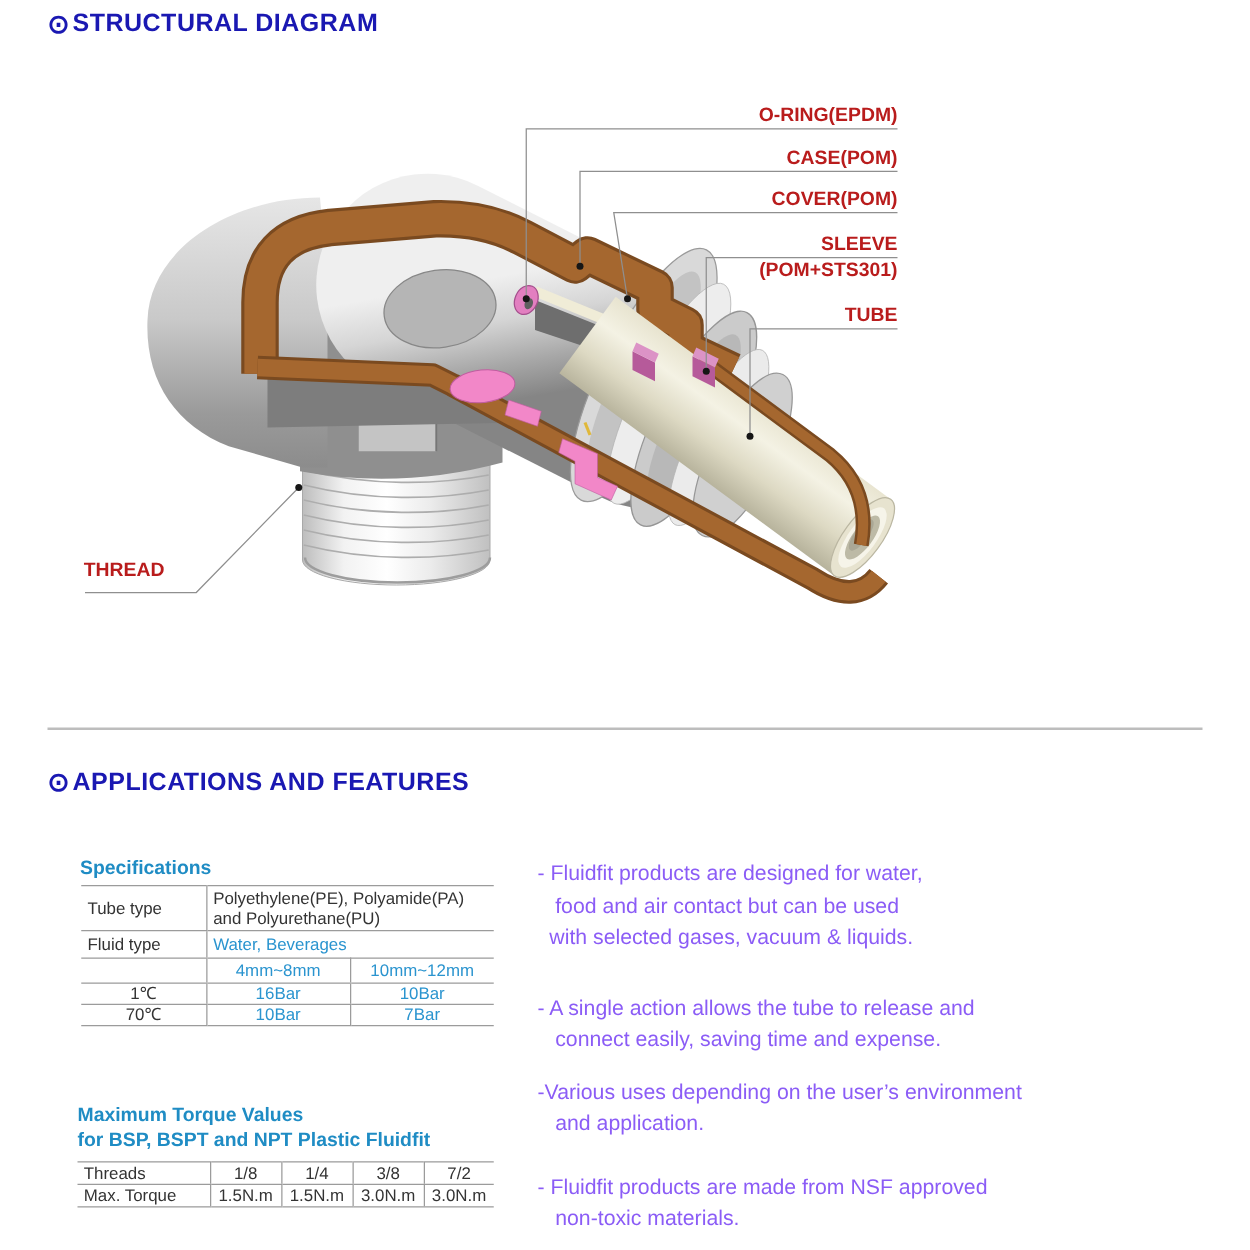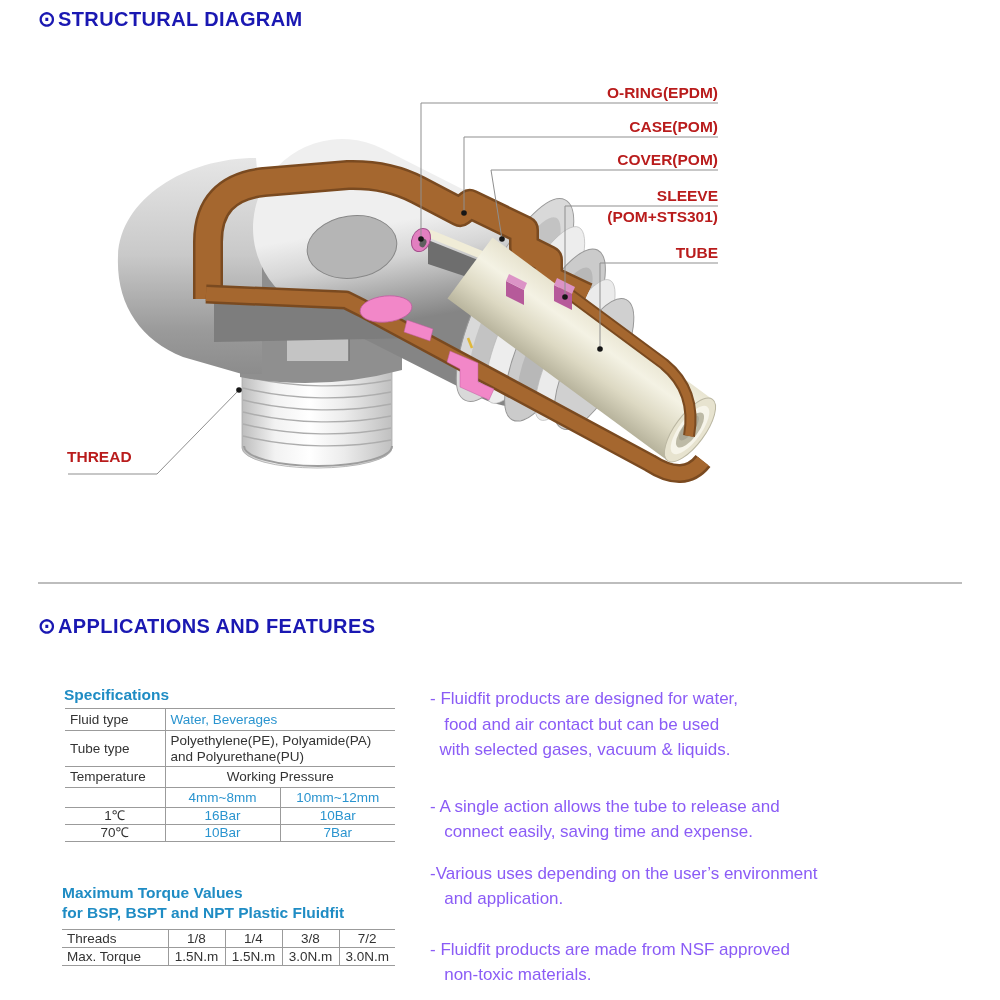--- a/index.html
+++ b/index.html
@@ -221,31 +221,27 @@
 
 <div class="blue-sub" id="spec-title">Specifications</div>
 
 <table class="dtable" id="spec-table">
   <colgroup>
       <col style="width:100px">
       <col style="width:115px">
       <col style="width:115px">
     </colgroup>
   <tbody>
-      <tr style="height:22px">
+      <tr style="height:36px">
+    <td>Tube type</td>
+    <td class="v" colspan="2">Polyethylene(PE), Polyamide(PA) and Polyurethane(PU)</td>
+  </tr>
+  <tr style="height:22px">
     <td>Fluid type</td>
     <td class="v blue" colspan="2">Water, Beverages</td>
-  </tr>
-  <tr style="height:36px">
-    <td>Tube type</td>
-    <td class="v" colspan="2">Polyethylene(PE), Polyamide(PA) and Polyurethane(PU)</td>
-  </tr>
-  <tr style="height:21px">
-    <td>Temperature</td>
-    <td class="v ctr" colspan="2">Working Pressure</td>
   </tr>
   <tr style="height:20px">
     <td></td>
     <td class="v ctr blue">4mm~8mm</td>
     <td class="v ctr blue">10mm~12mm</td>
   </tr>
   <tr style="height:17px">
     <td class="ctr">1℃</td>
     <td class="v ctr blue">16Bar</td>
     <td class="v ctr blue">10Bar</td>

